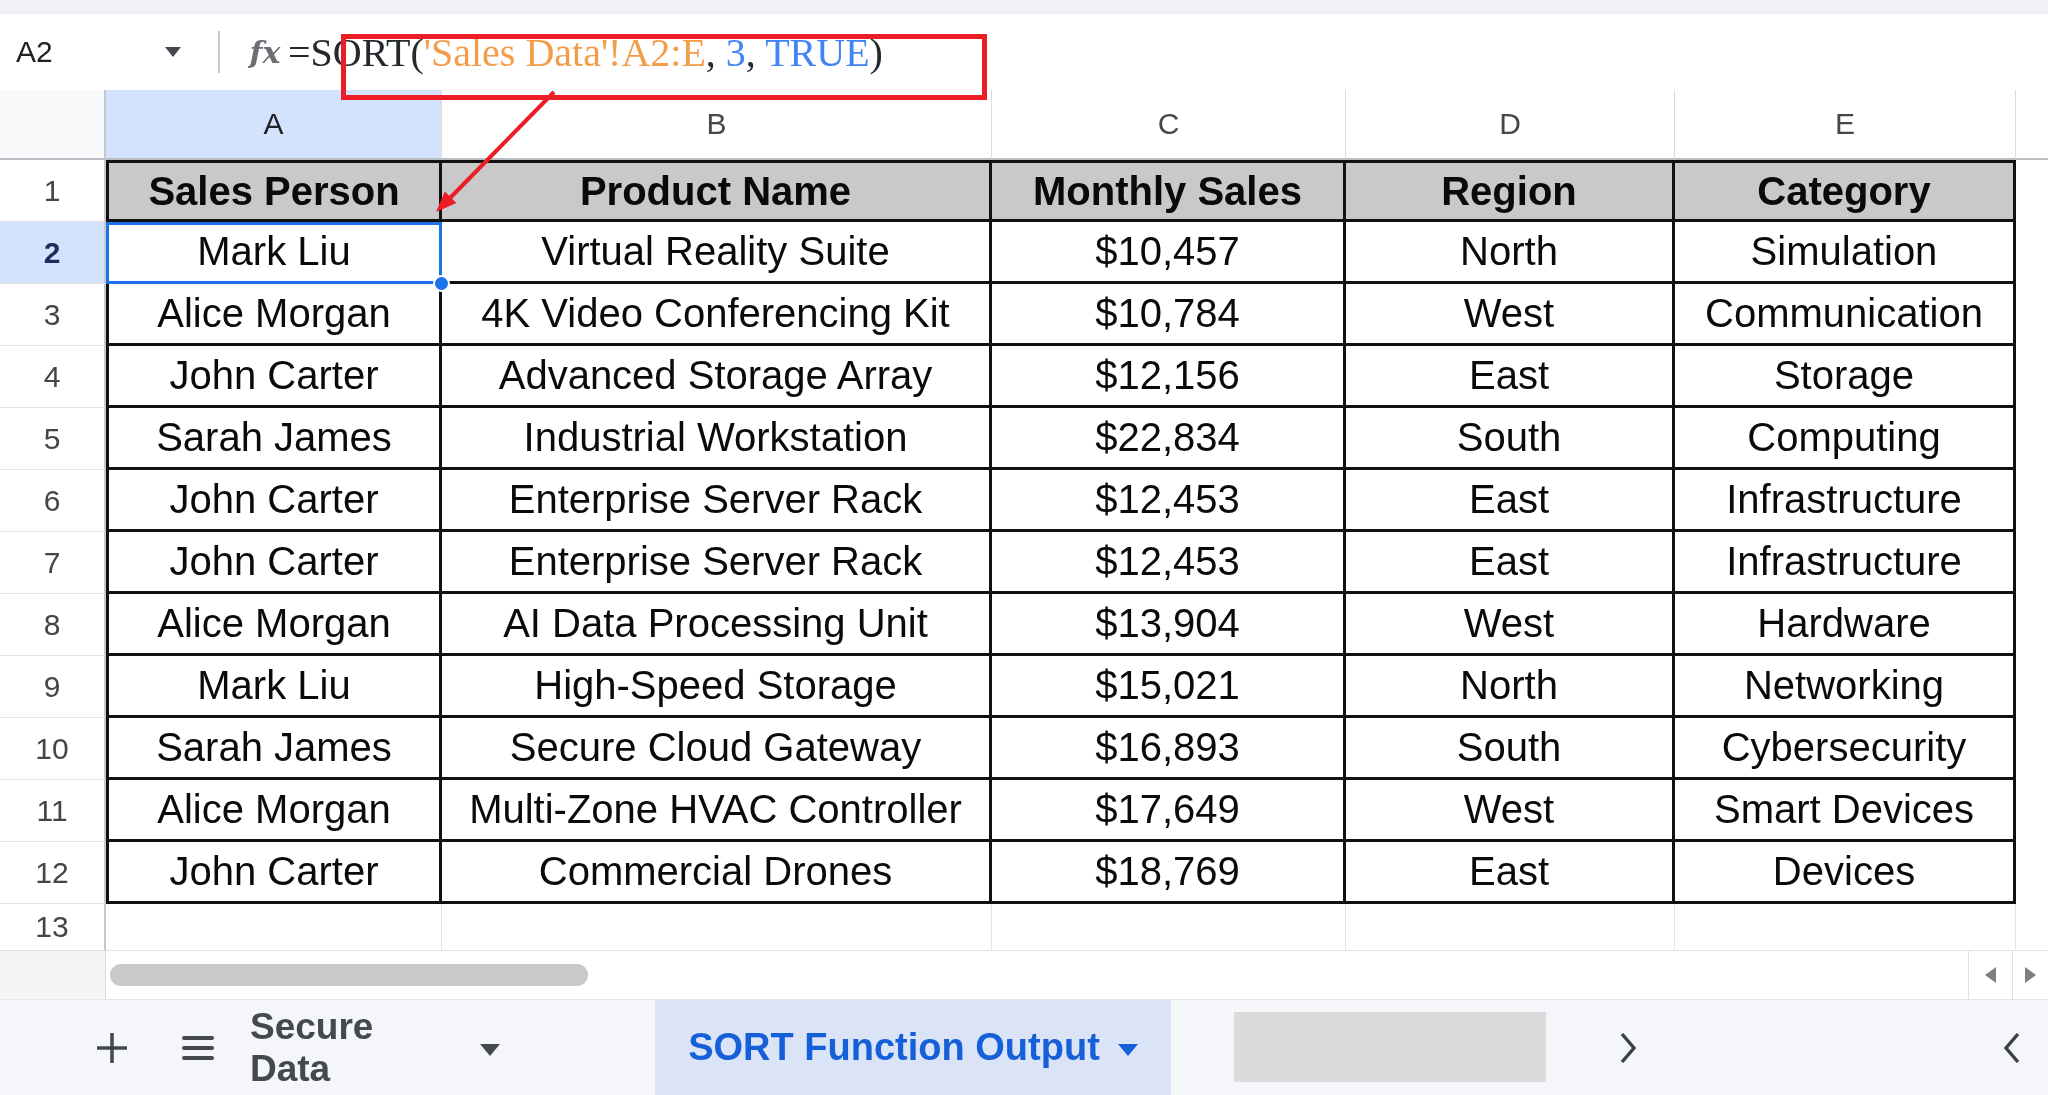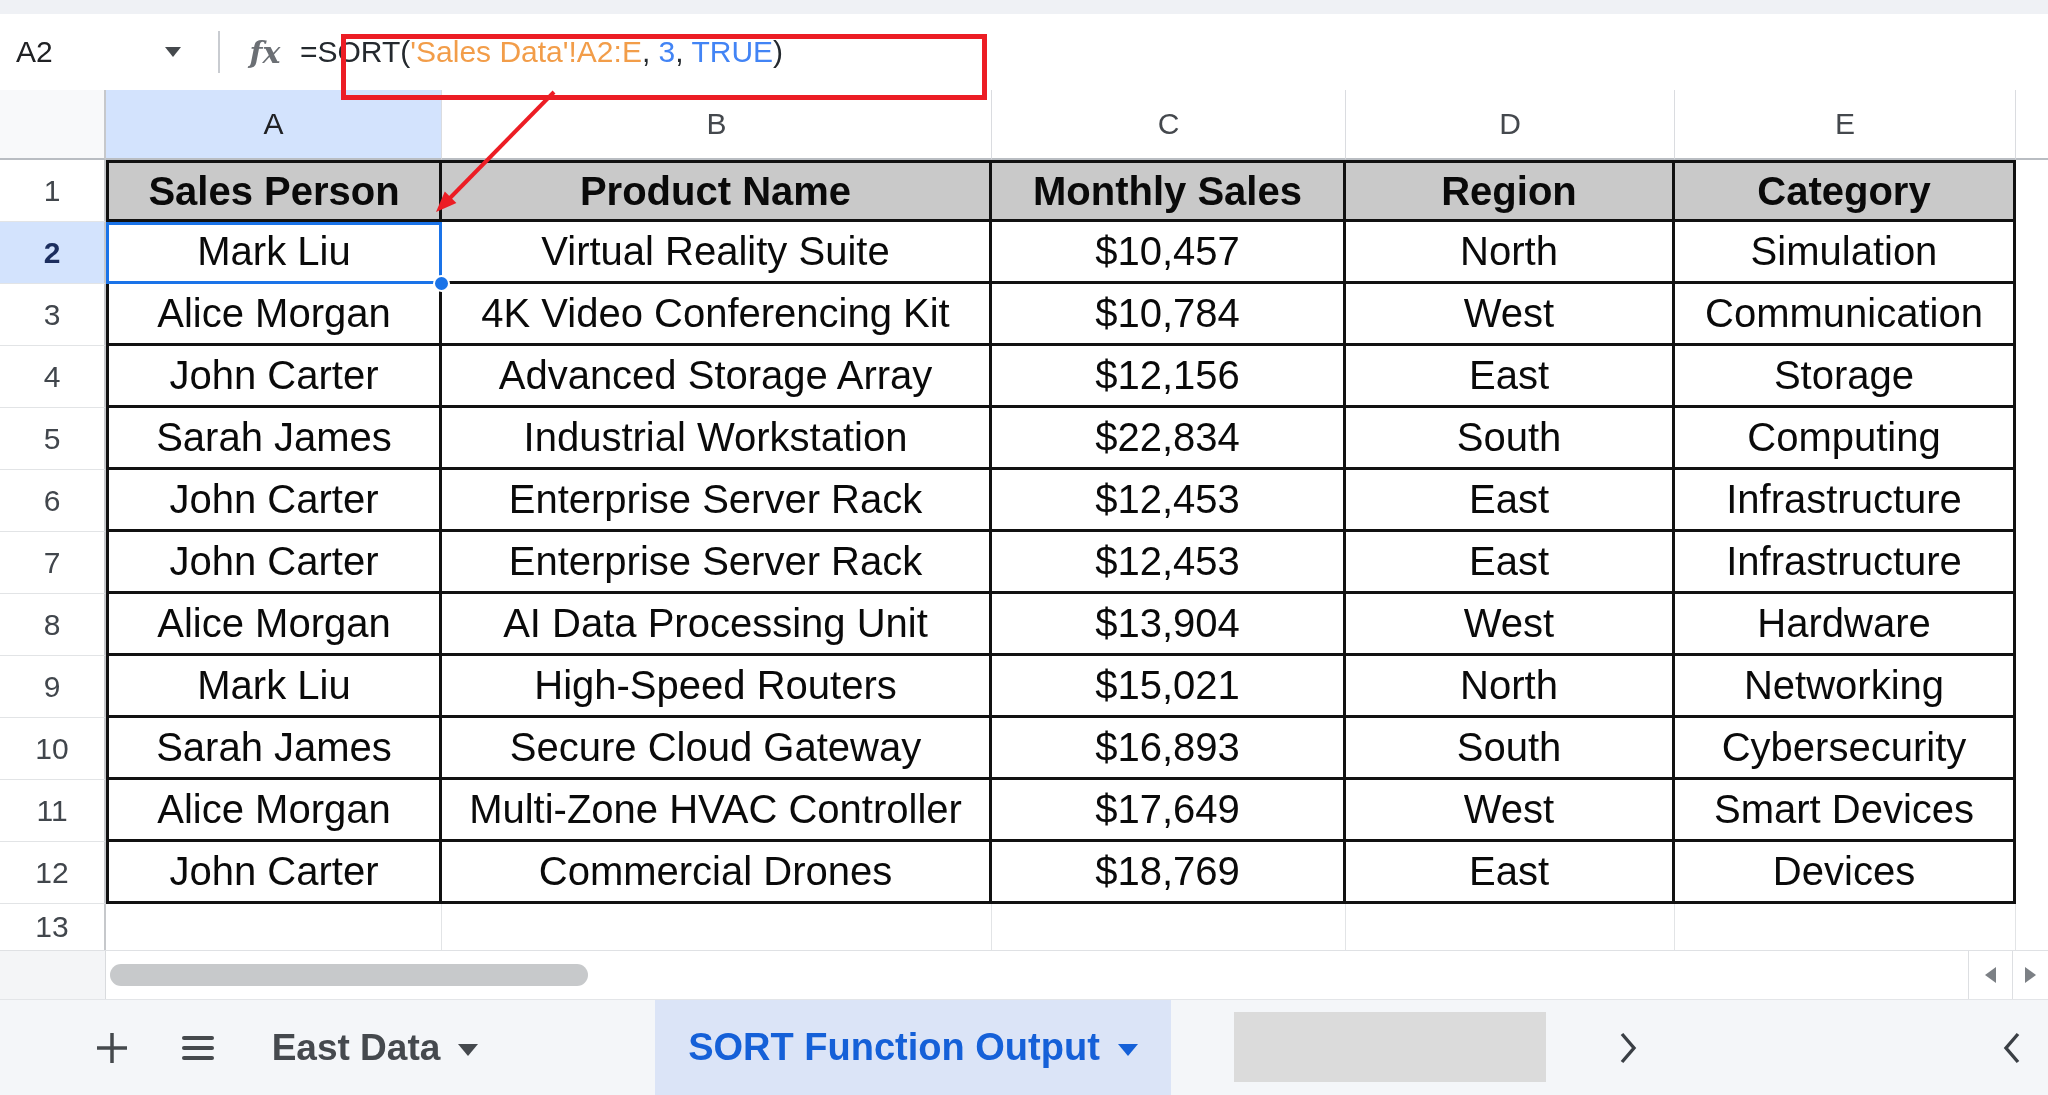--- a/index.html
+++ b/index.html
@@ -10,21 +10,21 @@
   .top-strip{position:absolute;left:0;top:0;width:2048px;height:14px;background:#eff1f5;}
   .formula-row{position:absolute;left:0;top:14px;width:2048px;height:76px;background:#fff;
                border-bottom:1px solid #e4e6e9;display:flex;align-items:center;}
   .name-box{display:flex;align-items:center;width:200px;padding-left:16px;height:100%;}
   .name-box-value{font-size:30px;color:#202124;}
   .caret-down{width:0;height:0;border-left:8px solid transparent;border-right:8px solid transparent;
               border-top:10px solid #45494d;margin-left:112px;}
   .fbar-divider{width:2px;height:42px;background:#c9ccd1;margin-left:2px;}
   .fx-icon{font-family:"DejaVu Serif",serif;font-style:italic;font-weight:600;font-size:30px;
            color:#6b6f74;margin-left:22px;width:46px;text-align:center;}
-  .formula-text{font-family:Liberation Sans, sans-serif;font-size:30px;margin-left:12px;
+  .formula-text{font-family:Liberation Serif, serif;font-size:40px;margin-left:0;
                 white-space:pre;letter-spacing:0px;}
   .red-box{position:absolute;left:341px;top:20px;width:646px;height:66px;
            border:5px solid #ec1d24;box-sizing:border-box;z-index:11;}
 
   
   .grid{position:absolute;left:0;top:90px;width:2048px;height:860px;display:grid;
         grid-template-columns:106px 336px 550px 354px 329px 341px 32px;
         grid-template-rows:70px repeat(12,62px) 46px;}
   .c{box-sizing:border-box;display:flex;align-items:center;justify-content:center;
      background:#fff;overflow:hidden;}
@@ -162,21 +162,21 @@
       <div class="c f"></div>
       <div class="c num">8</div>
       <div class="c td ca">Alice Morgan</div>
       <div class="c td">AI Data Processing Unit</div>
       <div class="c td">$13,904</div>
       <div class="c td">West</div>
       <div class="c td">Hardware</div>
       <div class="c f"></div>
       <div class="c num">9</div>
       <div class="c td ca">Mark Liu</div>
-      <div class="c td">High-Speed Routers</div>
+      <div class="c td">High-Speed Storage</div>
       <div class="c td">$15,021</div>
       <div class="c td">North</div>
       <div class="c td">Networking</div>
       <div class="c f"></div>
       <div class="c num">10</div>
       <div class="c td ca">Sarah James</div>
       <div class="c td">Secure Cloud Gateway</div>
       <div class="c td">$16,893</div>
       <div class="c td">South</div>
       <div class="c td">Cybersecurity</div>
@@ -231,21 +231,21 @@
         <line x1="18" y1="3" x2="18" y2="33" stroke="#45494d" stroke-width="3.5"></line>
         <line x1="3" y1="18" x2="33" y2="18" stroke="#45494d" stroke-width="3.5"></line>
       </svg>
     </div>
     <div class="icon-btn menu-btn">
       <span class="menu-bar"></span>
       <span class="menu-bar"></span>
       <span class="menu-bar"></span>
     </div>
     <div class="tab tab-inactive">
-      <span class="tab-label">East Data</span>
+      <span class="tab-label">Secure Data</span>
       <span class="tab-caret"></span>
     </div>
     <div class="tab tab-active">
       <span class="tab-label">SORT Function Output</span>
       <span class="tab-caret"></span>
     </div>
     <div class="redacted-tab"></div>
     <div class="tab-chevron chev-next">
       <svg width="20" height="34" viewBox="0 0 20 34">
         <polyline points="4,3 16,17 4,31" fill="none" stroke="#3a3f45" stroke-width="3.4"></polyline>

